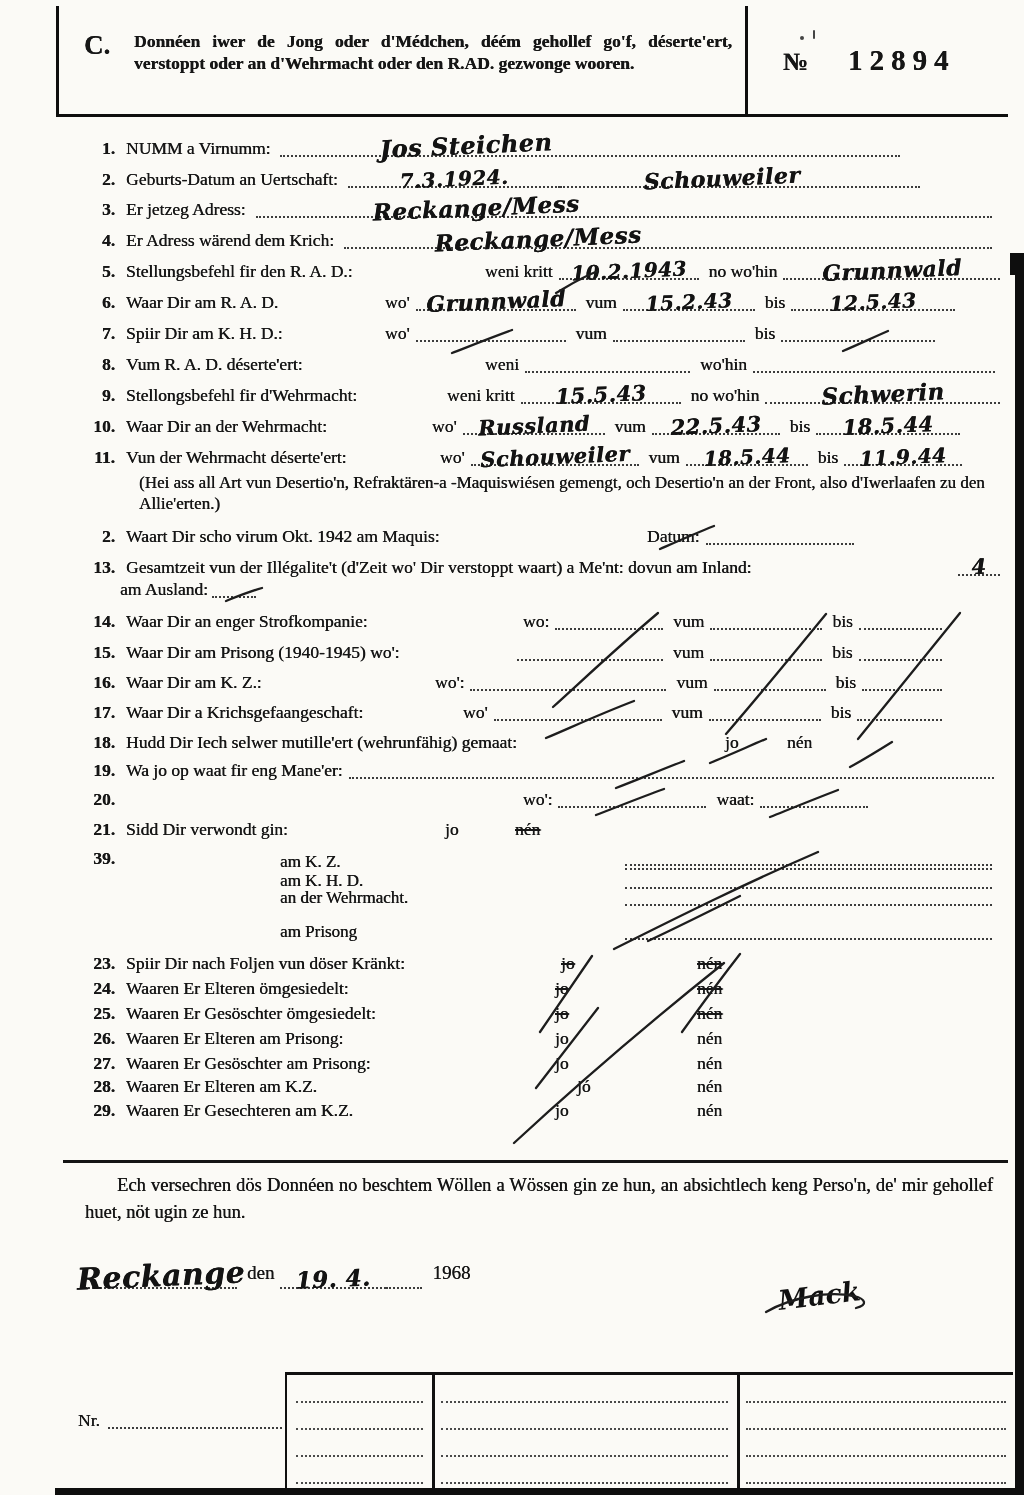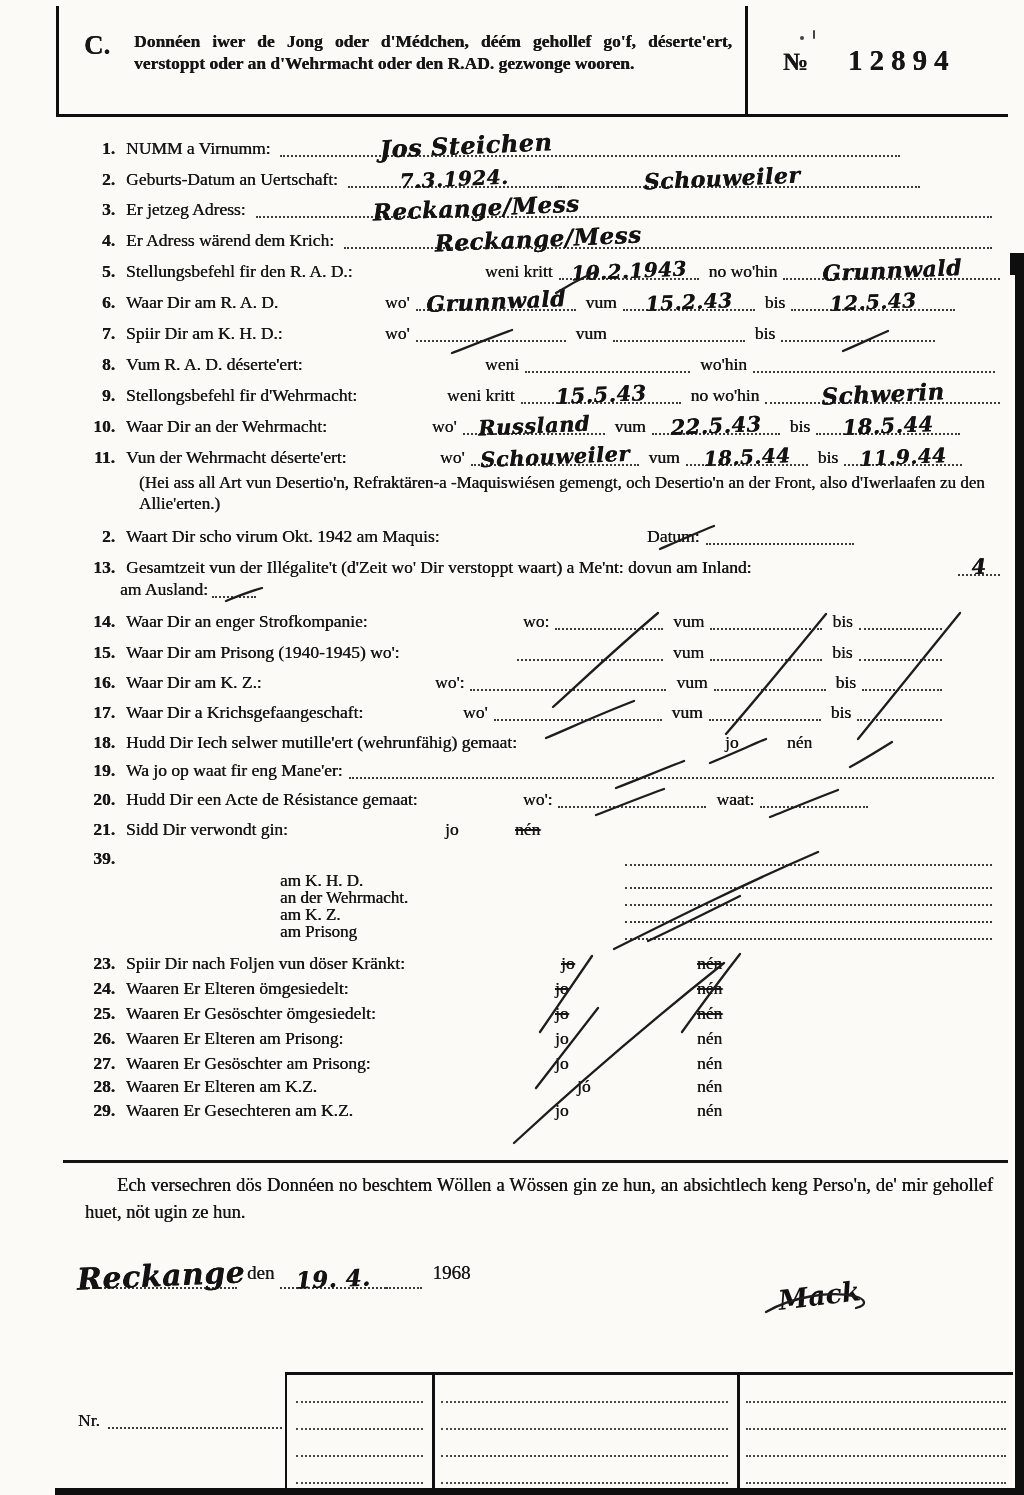--- a/index.html
+++ b/index.html
@@ -289,21 +289,20 @@
 </div>
 
 <div class="row ink" style="top:760px">
   <span class="num">19.</span>
   <span class="lbl">Wa jo op waat fir eng Mane'er:</span>
   <span class="fill grow" style="margin-left:6px;margin-right:6px"></span>
 </div>
 
 <div class="row ink" style="top:789px">
   <span class="num">20.</span>
-  <span class="lbl">Hudd Dir een Acte de Résistance gemaat:</span>
   <span class="grp" style="left:428px">
     <span class="sub">wo':</span>
     <span class="fill" style="width:148px"></span>
     <span class="sub">waat:</span>
     <span class="fill" style="width:108px"></span>
   </span>
 </div>
 
 <div class="row ink" style="top:819px">
   <span class="num">21.</span>
@@ -317,21 +316,21 @@
   <span class="afill" style="left:540px;right:8px"></span>
 </div>
 <div class="subrow ink" style="top:871px">
   <span class="sublbl">am K. H. D.</span>
   <span class="afill" style="left:540px;right:8px"></span>
 </div>
 <div class="subrow ink" style="top:888px">
   <span class="sublbl">an der Wehrmacht.</span>
   <span class="afill" style="left:540px;right:8px"></span>
 </div>
-<div class="subrow ink" style="top:905px">
+<div class="subrow ink" style="top:852px">
   <span class="sublbl">am K. Z.</span>
   <span class="afill" style="left:540px;right:8px"></span>
 </div>
 <div class="subrow ink" style="top:922px">
   <span class="sublbl">am Prisong</span>
   <span class="afill" style="left:540px;right:8px"></span>
 </div>
 
 <div class="row ink" style="top:953px">
   <span class="num">23.</span>

